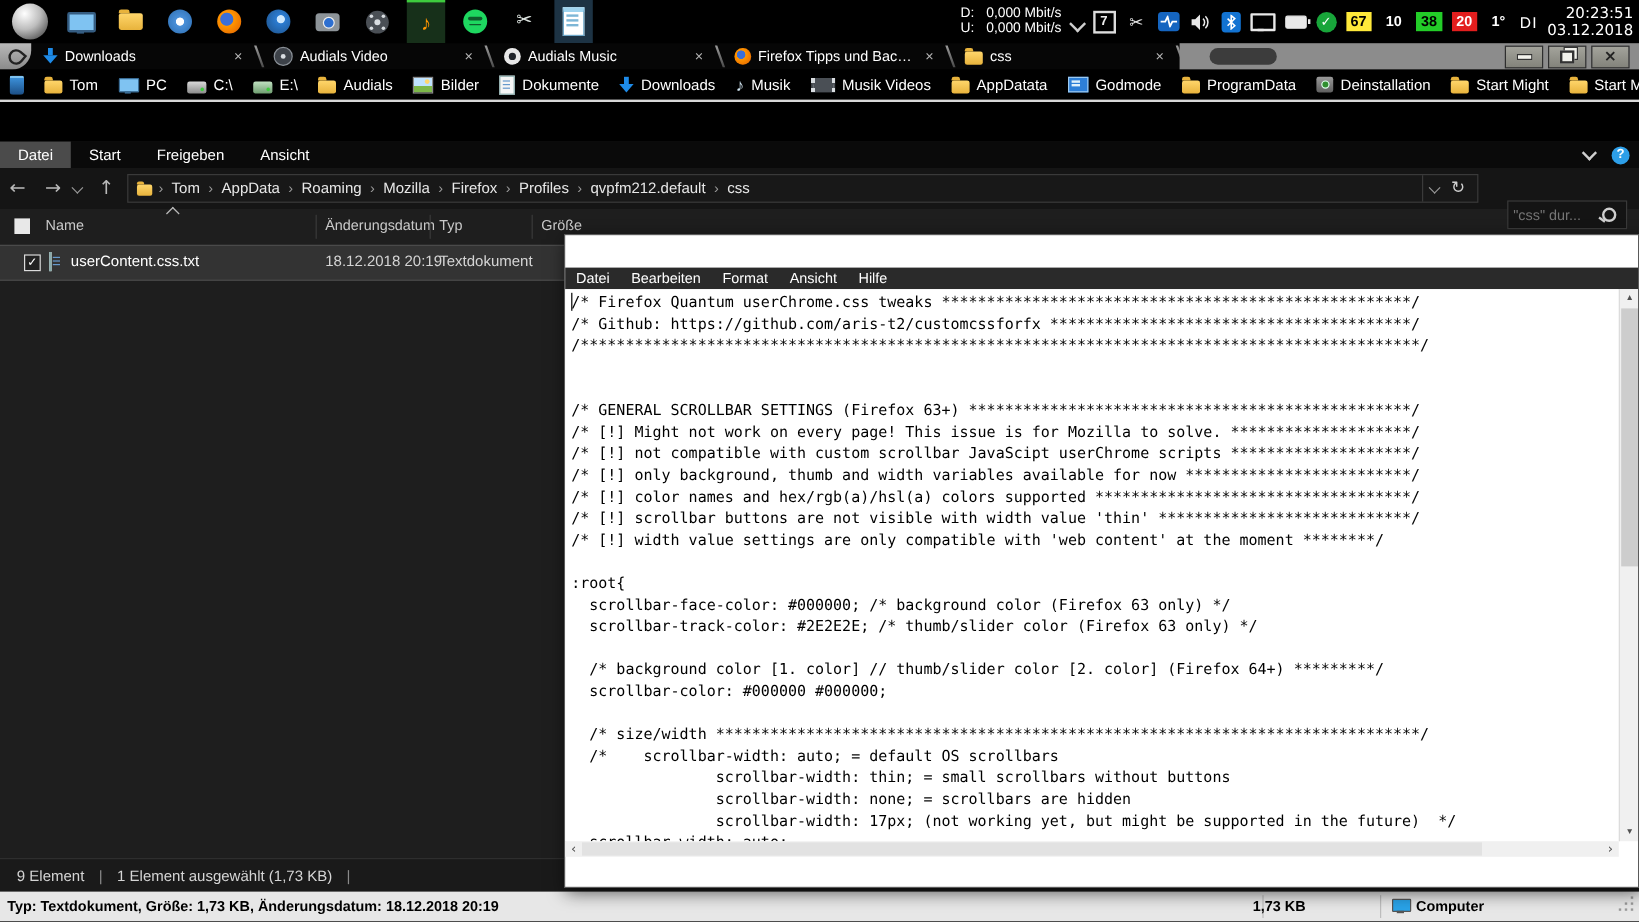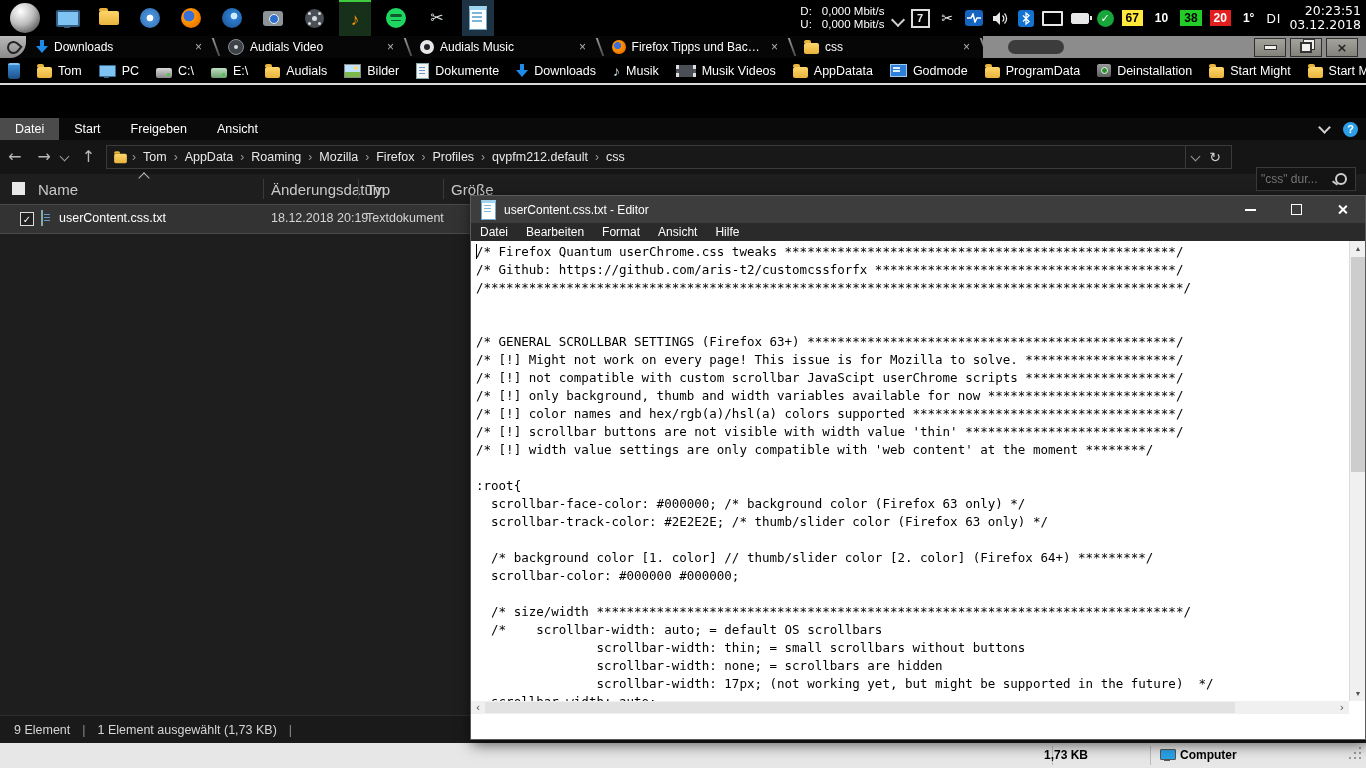--- a/index.html
+++ b/index.html
@@ -109,21 +109,21 @@
   .addr-field{position:absolute;left:106px;top:5px;width:1126px;height:24px;border:1px solid #3a3a3a;background:#181818;
               display:flex;align-items:center;padding-left:6px;box-sizing:border-box}
   .crumb{color:#e8e8e8;font-size:12.5px;padding:0 3px;white-space:nowrap}
   .crumb-sep{color:#9a9a9a;font-size:12px;padding:0 4px}
   .addr-tools{position:absolute;right:4px;top:0;height:22px;display:flex;align-items:center;gap:10px;padding:0 6px;border-left:1px solid #3a3a3a}
   .refresh{color:#cfcfcf;font-size:14px;line-height:1;font-family:"DejaVu Sans",sans-serif}
   .searchbox{position:absolute;left:1256px;top:27px;width:100px;height:24px;border:1px solid #3a3a3a;background:#141414;box-sizing:border-box;display:flex;align-items:center}
   .searchbox input{flex:1;min-width:0;background:transparent;border:0;outline:0;color:#c5c5c5;font-size:12px;padding:0 4px;font-family:"Liberation Sans",sans-serif}
   .mag{width:8px;height:8px;border:2px solid #cfcfcf;border-radius:50%;position:relative;margin-right:8px;flex:none}
   .mag::after{content:"";position:absolute;left:-5px;top:7px;width:6px;height:2px;background:#cfcfcf;transform:rotate(35deg)}
-  .hdr-row{position:absolute;left:0;top:58px;width:100%;height:26px;color:#c9c9c9;font-size:15px}
+  .hdr-row{position:absolute;left:0;top:58px;width:100%;height:26px;color:#c9c9c9;font-size:12px}
   .hdr-sep{position:absolute;top:3px;width:1px;height:20px;background:#3a3a3a}
   .hdr-cb{position:absolute;left:12px;top:6px;width:13px;height:13px;background:#e8e8e8}
   .sort-up{position:absolute;left:140px;top:-2px;width:7px;height:7px;border-left:1.5px solid #bbb;border-top:1.5px solid #bbb;transform:rotate(45deg)}
   .file-row{position:absolute;left:0;top:86px;width:100%;height:28px;background:#333333;border-top:1px solid #4a4a4a;border-bottom:1px solid #4a4a4a;color:#fff;font-size:12.5px}
   .row-cb{position:absolute;left:20px;top:7px;width:12px;height:12px;border:1.5px solid #dcdcdc;background:#222;color:#fff;font-size:10px;display:flex;align-items:center;justify-content:center}
   .ex-status{position:absolute;left:0;top:597px;width:100%;height:28px;background:#1a1a1a;border-top:1px solid #2e2e2e;
              display:flex;align-items:center;gap:12px;padding-left:14px;color:#d5d5d5;font-size:12.5px;box-sizing:border-box}
   .pipe{color:#8a8a8a}
   
   .bottombar{left:0;top:743px;width:1366px;height:25px;background:#e7e7e7;color:#000;font-size:12px;font-weight:bold}
@@ -426,44 +426,30 @@
   </div>
   <div class="ex-status">
     <span>9 Element</span>
     <span class="pipe">|</span>
     <span>1 Element ausgewählt (1,73 KB)</span>
     <span class="pipe">|</span>
   </div>
 </div>
 
 <div class="abs bottombar">
+  <span class="abs" style="left:6px;top:5px">Typ: Textdokument, Größe: 1,73 KB, Änderungsdatum: 18.12.2018 20:19</span>
   <span class="bb-sep" style="left:1052px"></span>
   <span class="abs" style="left:1044px;top:5px">1,73 KB</span>
   <span class="bb-sep" style="left:1150px"></span>
   <span class="bb-mon"></span>
   <span class="abs" style="left:1180px;top:5px">Computer</span>
   <span class="grip" style="right:10px;top:9px"></span>
 </div>
 
 <div class="abs editor">
-  <div class="ed-title">
-    <span class="ic-notepad-s"></span>
-    <span>userContent.css.txt - Editor</span>
-    <div class="ed-btns">
-      <div class="ed-btn">
-          <span class="mn"></span>
-        </div>
-      <div class="ed-btn">
-          <span class="mx"></span>
-        </div>
-      <div class="ed-btn">
-          <span class="cl"></span>
-        </div>
-    </div>
-  </div>
   <div class="ed-menu">
     <span>Datei</span>
     <span>Bearbeiten</span>
     <span>Format</span>
     <span>Ansicht</span>
     <span>Hilfe</span>
   </div>
   <div class="ed-content">
     <pre>/* Firefox Quantum userChrome.css tweaks ****************************************************/
 /* Github: https://github.com/aris-t2/customcssforfx ****************************************/

